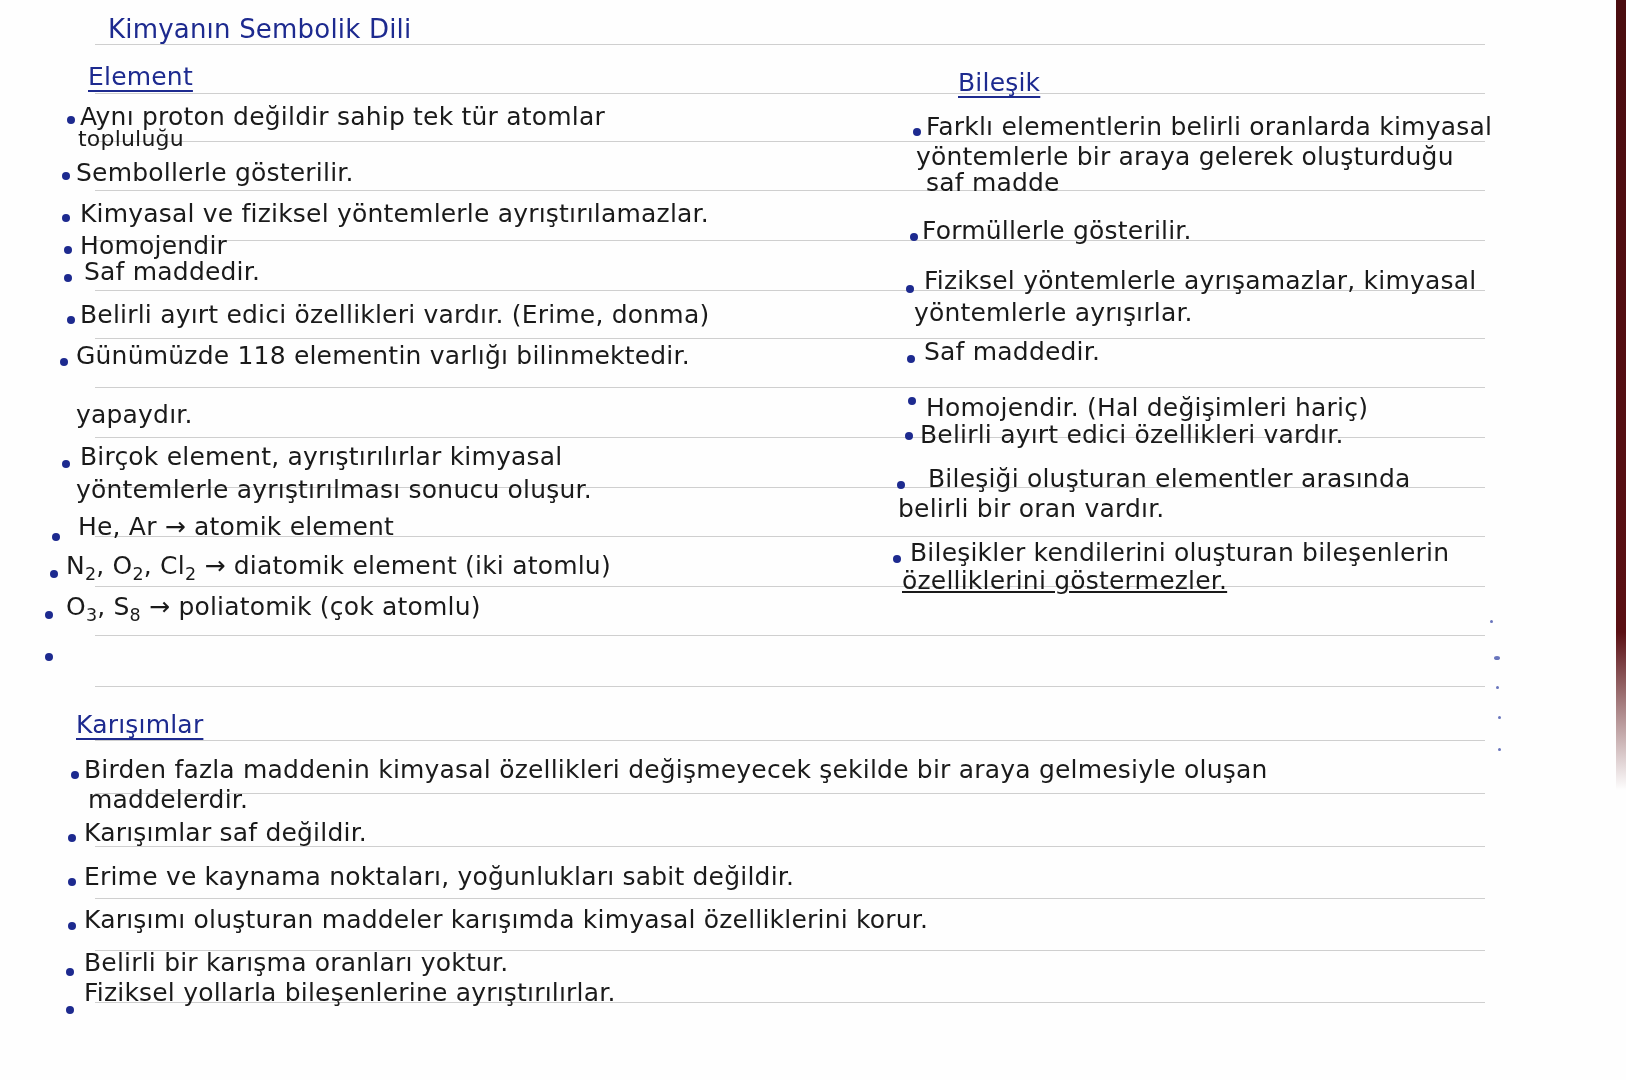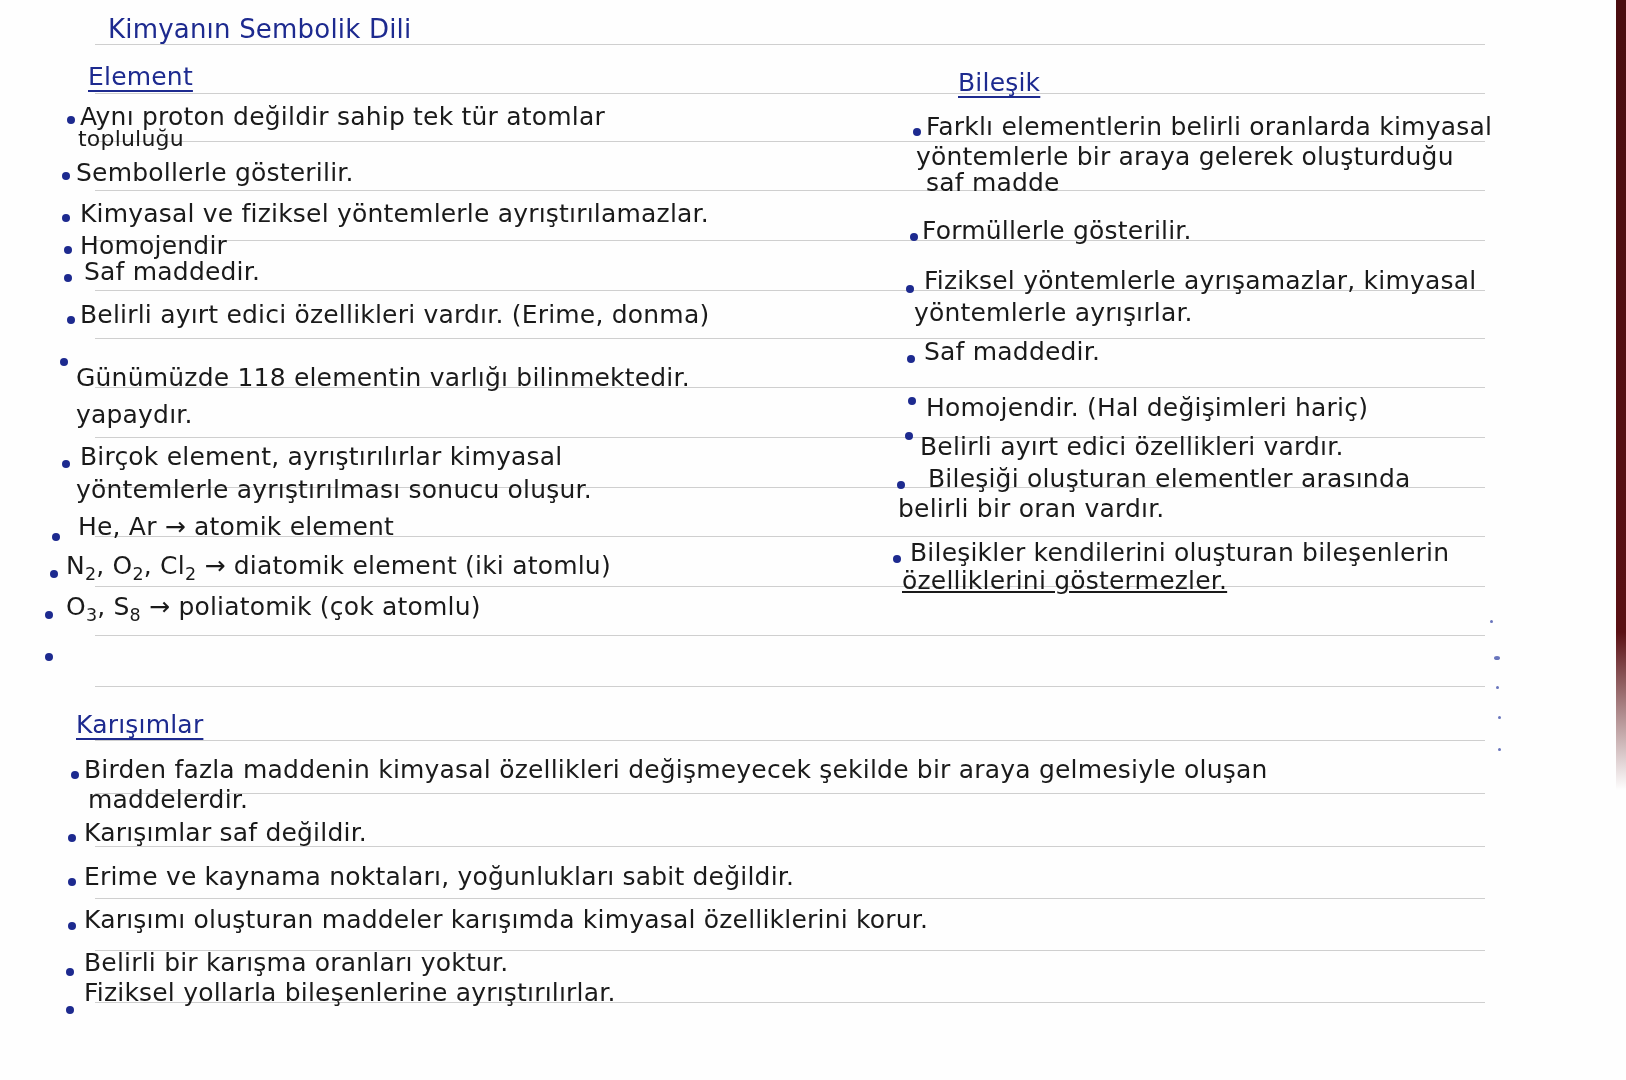--- a/index.html
+++ b/index.html
@@ -79,21 +79,21 @@
   <div class="bullet" style="left:64px;top:246px;"></div>
   <div class="hw" style="left:80px;top:233px;">Homojendir</div>
 
   <div class="bullet" style="left:64px;top:274px;"></div>
   <div class="hw" style="left:84px;top:259px;">Saf maddedir.</div>
 
   <div class="bullet" style="left:67px;top:316px;"></div>
   <div class="hw" style="left:80px;top:302px;">Belirli ayırt edici özellikleri vardır. (Erime, donma)</div>
 
   <div class="bullet" style="left:60px;top:358px;"></div>
-  <div class="hw" style="left:76px;top:343px;margin-top:22px;">Günümüzde 118 elementin varlığı bilinmektedir.</div>
+  <div class="hw" style="left:76px;top:343px;">Günümüzde 118 elementin varlığı bilinmektedir.</div>
   <div class="hw" style="left:76px;top:402px;">yapaydır.</div>
 
   <div class="bullet" style="left:62px;top:460px;"></div>
   <div class="hw" style="left:80px;top:444px;">Birçok element, ayrıştırılırlar kimyasal</div>
   <div class="hw" style="left:76px;top:477px;">yöntemlerle ayrıştırılması sonucu oluşur.</div>
 
   <div class="bullet" style="left:52px;top:533px;"></div>
   <div class="hw" style="left:78px;top:514px;">He, Ar → atomik element</div>
 
   <div class="bullet" style="left:50px;top:570px;"></div>
@@ -122,21 +122,21 @@
   <div class="hw" style="left:896px;top:268px;margin-left:28px;">Fiziksel yöntemlerle ayrışamazlar, kimyasal</div>
   <div class="hw" style="left:914px;top:300px;">yöntemlerle ayrışırlar.</div>
 
   <div class="bullet" style="left:907px;top:355px;"></div>
   <div class="hw" style="left:924px;top:339px;">Saf maddedir.</div>
 
   <div class="bullet" style="left:908px;top:397px;"></div>
   <div class="hw" style="left:926px;top:379px;margin-top:16px;">Homojendir. (Hal değişimleri hariç)</div>
 
   <div class="bullet" style="left:905px;top:432px;"></div>
-  <div class="hw" style="left:920px;top:434px;">Belirli ayırt edici özellikleri vardır.</div>
+  <div class="hw" style="left:920px;top:422px;">Belirli ayırt edici özellikleri vardır.</div>
 
   <div class="bullet" style="left:897px;top:481px;"></div>
   <div class="hw" style="left:928px;top:466px;">Bileşiği oluşturan elementler arasında</div>
   <div class="hw" style="left:898px;top:496px;">belirli bir oran vardır.</div>
 
   <div class="bullet" style="left:893px;top:555px;"></div>
   <div class="hw" style="left:910px;top:540px;">Bileşikler kendilerini oluşturan bileşenlerin</div>
   <div class="hw" style="left:902px;top:568px;text-decoration:underline;">özelliklerini göstermezler.</div>
 
   <div class="hw heading" style="left:76px;top:712px;">Karışımlar</div>

